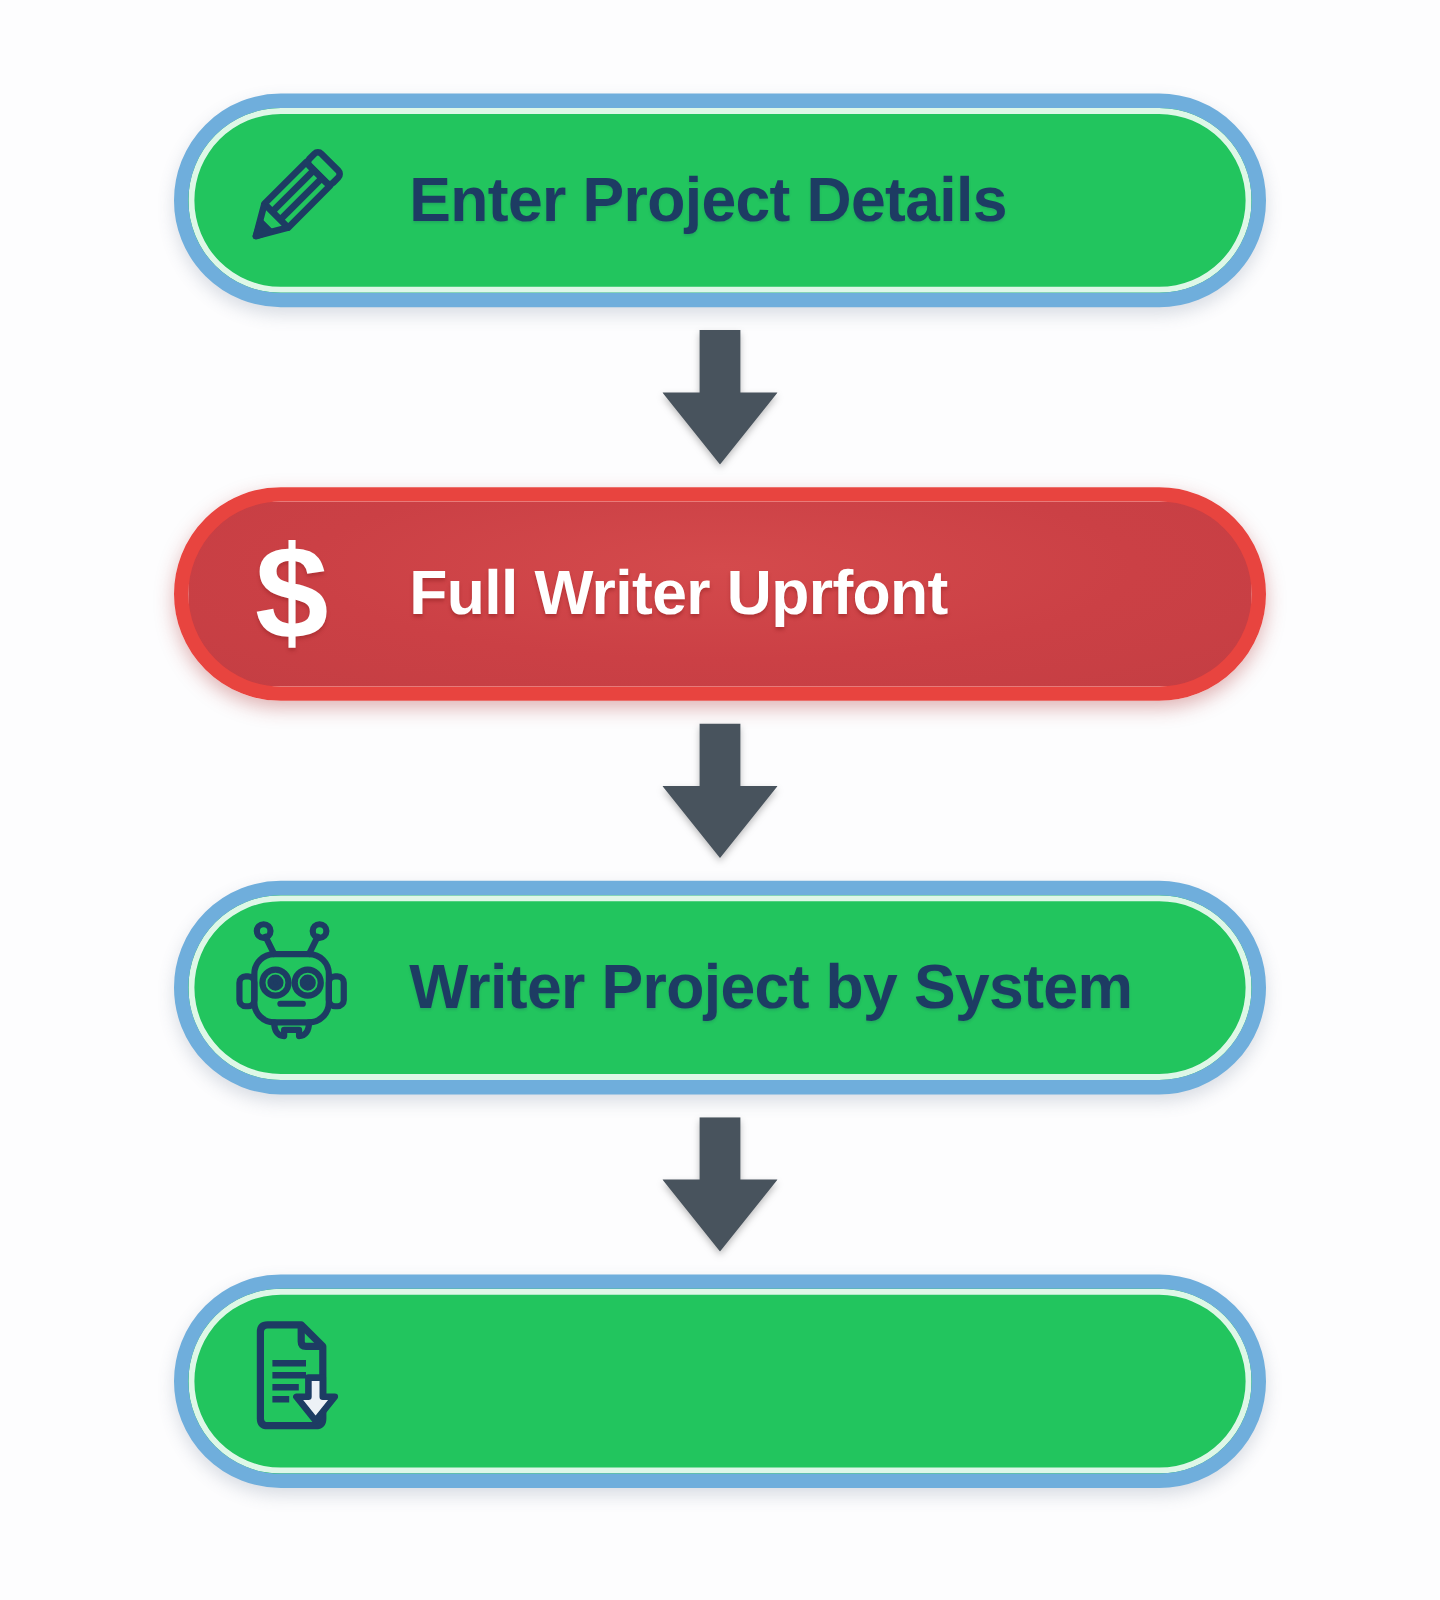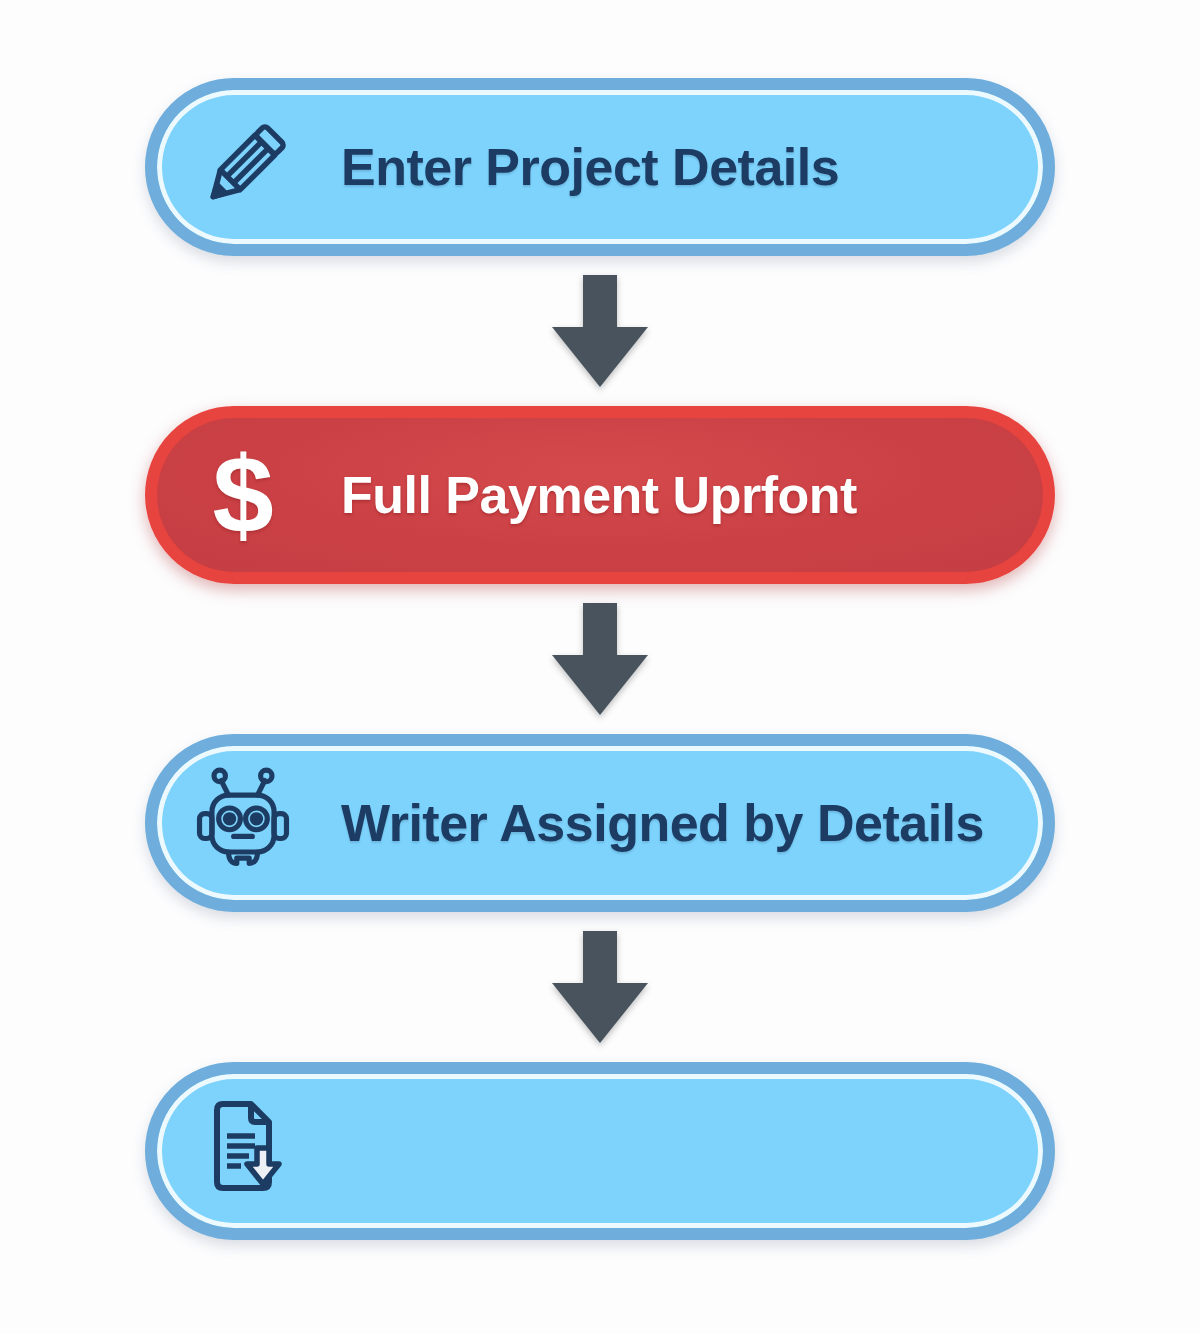--- a/index.html
+++ b/index.html
@@ -10,21 +10,21 @@
     font-family:"Liberation Sans", sans-serif;
     overflow:hidden;
   }
   .flow {
     width:910px; margin:0 auto; padding-top:78px;
     display:flex; flex-direction:column; align-items:center;
   }
   .step {
     width:100%; height:178px; box-sizing:border-box;
     border:12px solid #6FAEDC; border-radius:92px;
-    background:#7dd3fc;
+    background:#22c55e;
     box-shadow: 0 6px 14px rgba(70,90,120,.20), inset 0 0 0 5px rgba(255,255,255,.85);
     display:flex; align-items:center;
     padding:0 20px 0 34px;
   }
   .step.red {
     border-color:#E8443F;
     background: radial-gradient(ellipse at 50% 35%, #D44A4C 0%, #CB4045 55%, #C43E43 100%);
     box-shadow: 0 6px 16px rgba(170,40,40,.35);
   }
   .icon-slot {
@@ -73,21 +73,21 @@
     <div class="arrow-gap">
       <svg class="arrow" width="96" height="112" viewBox="0 0 96 112">
         <polygon points="31,0 65,0 65,52 96,52 48,112 0,52 31,52" fill="#48535D"></polygon>
       </svg>
     </div>
 
     <div class="step red">
       <div class="icon-slot">
         <div class="dollar">$</div>
       </div>
-      <div class="label">Full Payment Uprfont</div>
+      <div class="label">Full Writer Uprfont</div>
     </div>
 
     <div class="arrow-gap">
       <svg class="arrow" width="96" height="112" viewBox="0 0 96 112">
         <polygon points="31,0 65,0 65,52 96,52 48,112 0,52 31,52" fill="#48535D"></polygon>
       </svg>
     </div>
 
     <div class="step">
       <div class="icon-slot">
@@ -100,21 +100,21 @@
           <rect x="80" y="48" width="12" height="24" rx="5"></rect>
           <rect x="20" y="30" width="60" height="55" rx="16"></rect>
           <circle cx="37" cy="53" r="10.5"></circle>
           <circle cx="37" cy="53" r="4" fill="#1D3C63"></circle>
           <circle cx="63" cy="53" r="10.5"></circle>
           <circle cx="63" cy="53" r="4" fill="#1D3C63"></circle>
           <line x1="41" y1="70" x2="59" y2="70"></line>
           <path d="M36,85 c0,7 3,11 8,11 l0,-5 l12,0 l0,5 c5,0 8,-4 8,-11"></path>
         </svg>
       </div>
-      <div class="label">Writer Assigned by Details</div>
+      <div class="label">Writer Project by System</div>
     </div>
 
     <div class="arrow-gap">
       <svg class="arrow" width="96" height="112" viewBox="0 0 96 112">
         <polygon points="31,0 65,0 65,52 96,52 48,112 0,52 31,52" fill="#48535D"></polygon>
       </svg>
     </div>
 
     <div class="step">
       <div class="icon-slot">

